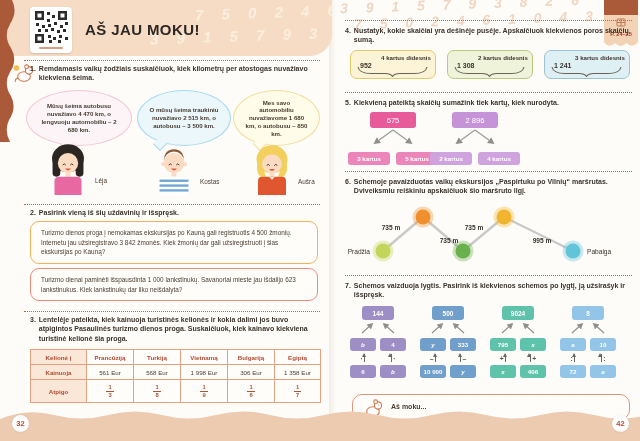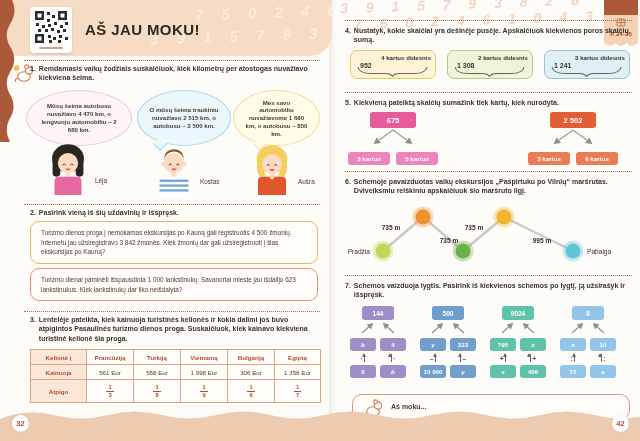--- a/index.html
+++ b/index.html
@@ -32,21 +32,21 @@
   .frac{display:inline-block;text-align:center;color:#a8543a;font-weight:bold;font-size:5.8px;line-height:1.15;}
   .frac .fn{display:block;border-bottom:.9px solid #a8543a;padding:0 2px;}
   .frac .fd{display:block;}
   
   .pair{position:absolute;top:50px;width:86px;height:29px;border-radius:7px;box-sizing:border-box;border:1.3px solid;}
   .pair .pv{position:absolute;left:9px;top:11px;font-size:7px;font-weight:bold;color:#3a322b;}
   .pair .pl{position:absolute;right:4px;top:2.5px;width:50px;text-align:center;font-size:6.1px;font-weight:bold;color:#3a322b;line-height:1.2;}
   .pair svg{position:absolute;left:5px;bottom:1px;}
   
   .tree{position:absolute;top:112px;width:90px;height:50px;}
-  .tnum{margin:0 auto;width:46px;height:16px;border-radius:3px;display:flex;align-items:center;justify-content:center;color:#fff;font-weight:bold;font-size:7.6px;}
+  .tnum{margin:0 auto;width:46px;height:16px;border-radius:3px;display:flex;align-items:center;justify-content:center;color:#fff;font-weight:normal;font-size:7.6px;}
   .tkids{display:flex;justify-content:space-between;}
   .tkid{width:42px;height:13px;border-radius:3px;display:flex;align-items:center;justify-content:center;color:#fff;font-weight:bold;font-size:6.2px;}
   .t1 .tnum{background:#e75b9b;} .t1 .tkid{background:#ec86ba;}
   .t2 .tnum{background:#c793d8;} .t2 .tkid{background:#cfa4de;}
   .t3 .tnum{background:#e25e37;} .t3 .tkid{background:#e87c54;}
   
   .mach{position:absolute;top:306px;width:56px;}
   .mtop{margin:0 auto;width:32px;height:14px;border-radius:3px;display:flex;align-items:center;justify-content:center;color:#fff;font-weight:bold;font-size:6.5px;}
   .mrow{display:flex;justify-content:space-between;}
   .mcell{width:26px;height:13px;border-radius:3px;display:flex;align-items:center;justify-content:center;color:#fff;font-weight:bold;font-size:6.2px;}
@@ -308,29 +308,29 @@
     <div class="tnum">675</div>
     <svg width="90" height="20">
       <line x1="45" y1="2" x2="27" y2="15" stroke="#9a9a9a" stroke-width="1.2" marker-end="url(#ah)"></line>
       <line x1="45" y1="2" x2="63" y2="15" stroke="#9a9a9a" stroke-width="1.2" marker-end="url(#ah)"></line>
     </svg>
     <div class="tkids">
         <div class="tkid">3 kartus</div>
         <div class="tkid">5 kartus</div>
       </div>
   </div>
-  <div class="tree t3" style="left:528px">
-    <div class="tnum">2 502</div>
+  <div class="tree t2" style="left:430px">
+    <div class="tnum">2 896</div>
     <svg width="90" height="20">
       <line x1="45" y1="2" x2="27" y2="15" stroke="#9a9a9a" stroke-width="1.2" marker-end="url(#ah)"></line>
       <line x1="45" y1="2" x2="63" y2="15" stroke="#9a9a9a" stroke-width="1.2" marker-end="url(#ah)"></line>
     </svg>
     <div class="tkids">
-        <div class="tkid">3 kartus</div>
-        <div class="tkid">6 kartus</div>
+        <div class="tkid">2 kartus</div>
+        <div class="tkid">4 kartus</div>
       </div>
   </div>
 
   <div class="sep" style="left:345px;top:171px;width:287px"></div>
 
   <div class="exh" style="left:345px;top:177px;width:288px">
     <span>6.</span>
     <span class="t">Schemoje pavaizduotas vaikų ekskursijos „Paspirtuku po Vilnių“ maršrutas. Dviveiksmiu reiškiniu apskaičiuok šio maršruto ilgį.</span>
   </div>
 

